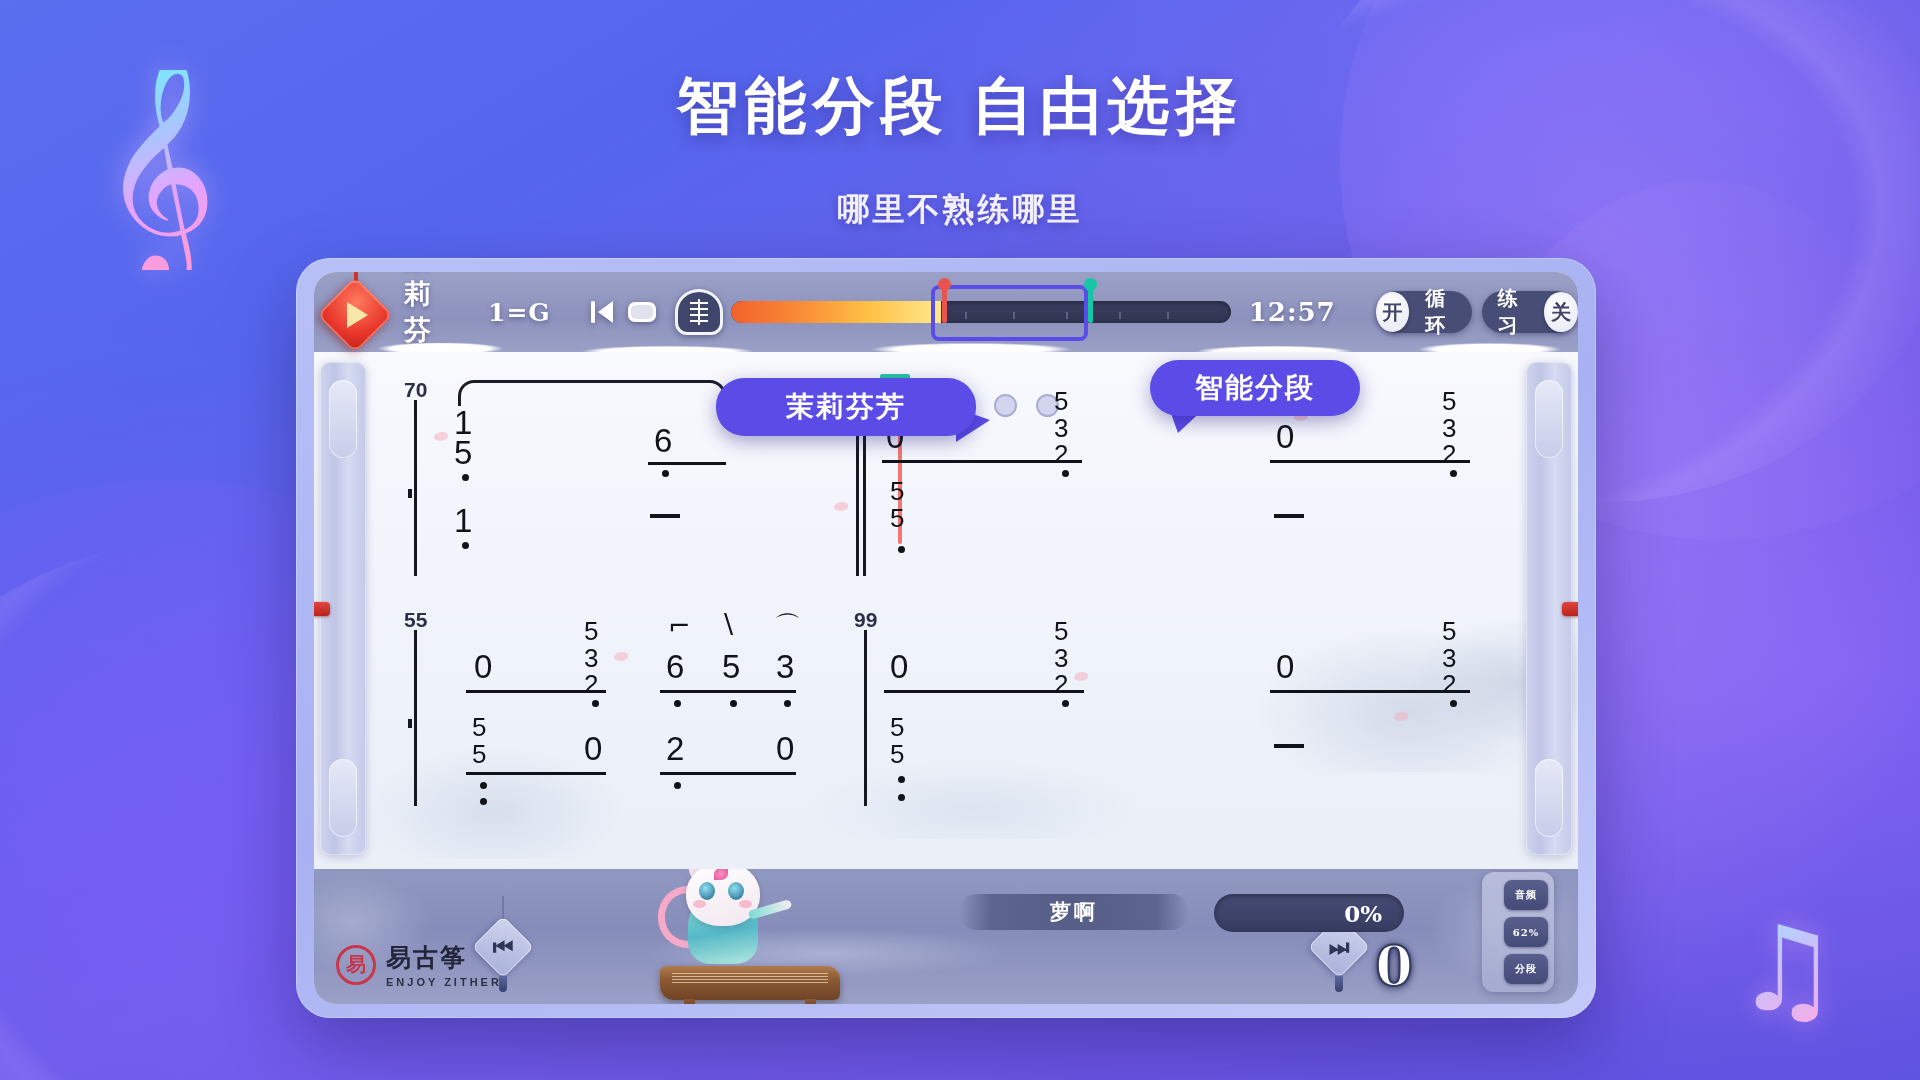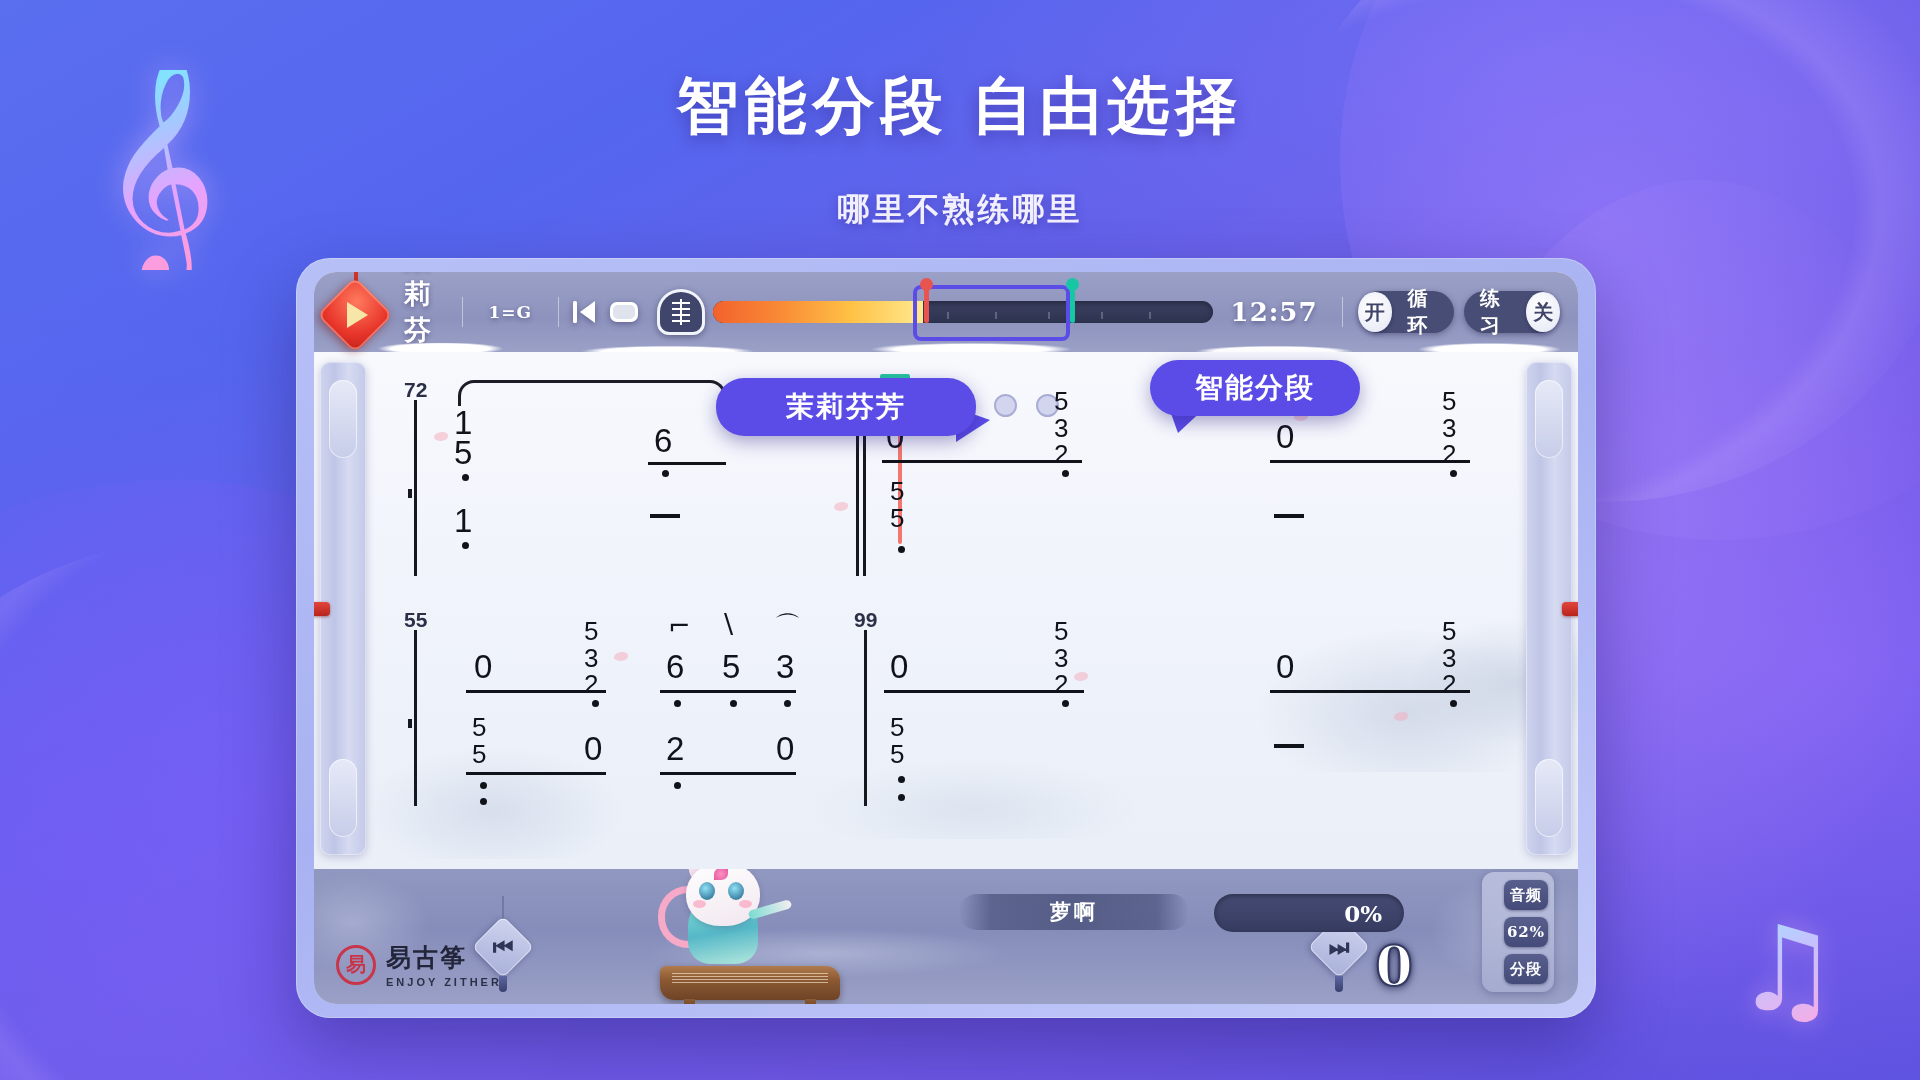--- a/index.html
+++ b/index.html
@@ -118,21 +118,21 @@
   }
 
   .song-title {
     color:#ffffff; font-size:27px; font-weight:bold; letter-spacing:3px;
     font-family:"DejaVu Serif", serif;
     text-shadow:0 2px 5px rgba(40,30,90,.45);
     padding:0 22px 0 6px;
   }
   .tb-sep { width:2px; height:30px; background:rgba(255,255,255,.45); margin:0 6px; }
   .tb-key {
-    color:#ffffff; font-size:17px; font-weight:bold; letter-spacing:1px;
+    color:#ffffff; font-size:25px; font-weight:bold; letter-spacing:1px;
     font-family:"DejaVu Serif", serif; padding:0 20px;
     text-shadow:0 2px 5px rgba(40,30,90,.45);
   }
   .tb-icon {
     width:48px; height:44px; display:flex; align-items:center; justify-content:center;
     color:#ffffff; margin:0 4px;
   }
   .tb-icon svg { filter:drop-shadow(0 2px 3px rgba(30,20,70,.4)); }
 
   .tempo-wrap { display:flex; align-items:center; gap:8px; margin-left:12px; position:relative; }
@@ -410,21 +410,21 @@
 
   .right-panel {
     position:absolute; right:24px; bottom:12px; width:72px; padding:8px 6px;
     border-radius:12px; background:linear-gradient(180deg, rgba(196,201,228,.75), rgba(172,178,212,.7));
     display:flex; flex-direction:column; gap:7px;
     box-shadow:0 2px 8px rgba(40,35,95,.3);
   }
   .rp-btn {
     height:30px; border-radius:8px; display:flex; align-items:center; justify-content:center;
     background:linear-gradient(180deg,#585f8d,#454b78);
-    color:#ffffff; font-size:15px; font-weight:bold; font-family:"DejaVu Serif", serif;
+    color:#ffffff; font-size:10px; font-weight:bold; font-family:"DejaVu Serif", serif;
     letter-spacing:1px; box-shadow:0 1px 3px rgba(20,15,60,.4);margin-left:16px;
   }
 
   
   .callout {
     position:absolute; border-radius:28px; background:#5b4ce8;
     color:#ffffff; font-size:28px; font-weight:bold; letter-spacing:2px;
     display:flex; align-items:center; justify-content:center;
     box-shadow:0 6px 18px rgba(40,25,130,.38); z-index:20;
   }
@@ -539,21 +539,21 @@
         <div class="cap bot"></div>
         <div class="tab"></div>
       </div>
       <div class="rail right">
         <div class="cap top"></div>
         <div class="cap bot"></div>
         <div class="tab"></div>
       </div>
 
       <div class="staff-row row-1">
-        <div class="measure-num" style="left:18px; top:4px;">72</div>
+        <div class="measure-num" style="left:18px; top:4px;">70</div>
         <div class="brace">{</div>
         <div class="barline" style="left:28px;"></div>
 
         <div class="repeat-bracket" style="left:72px; top:6px; width:268px;"></div>
 
         <div class="note" style="left:68px; top:32px;">1</div>
         <div class="note" style="left:68px; top:62px;">5</div>
         <div class="dot-u" style="left:76px; top:100px;"></div>
 
         <div class="note" style="left:68px; top:130px;">1</div>

